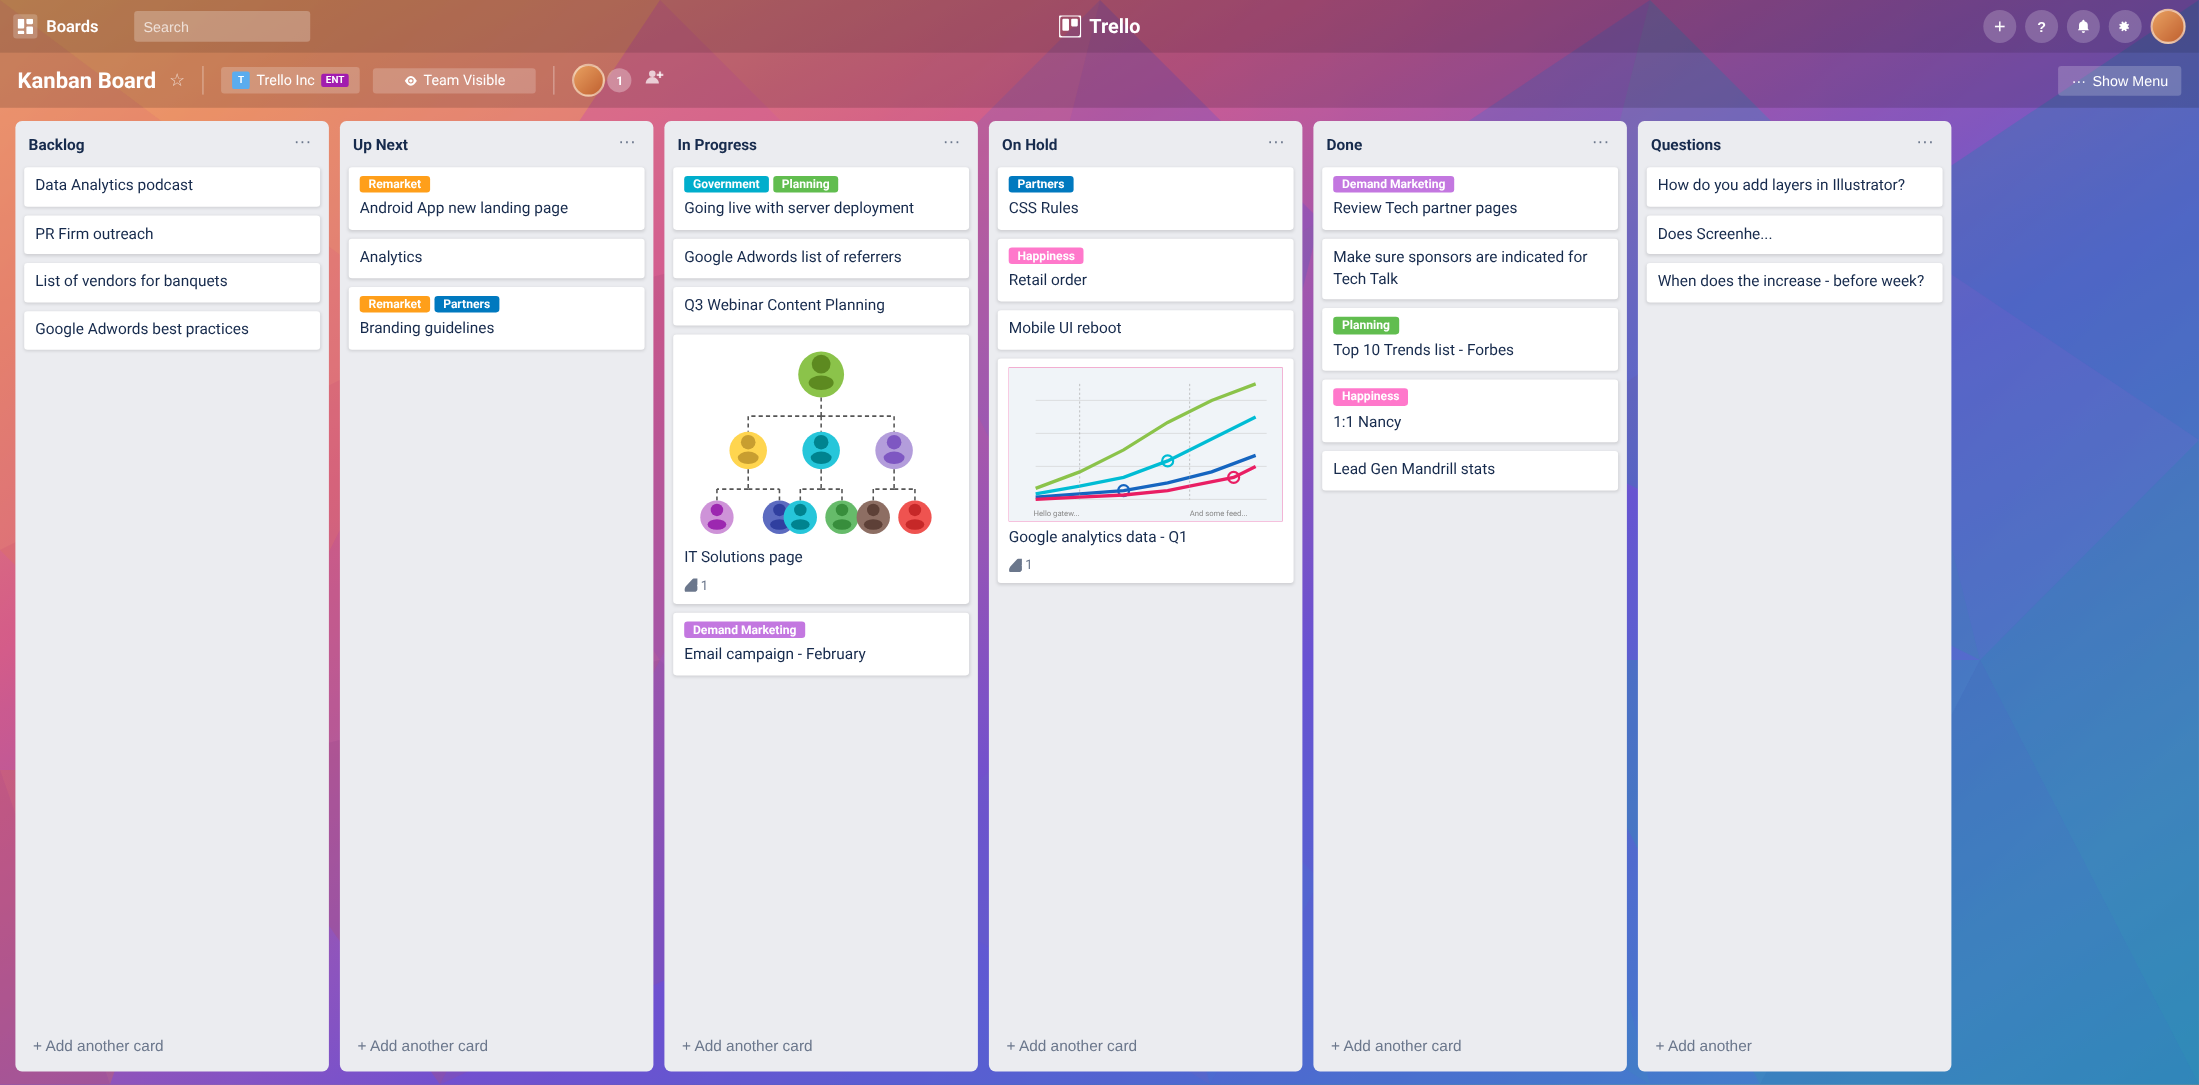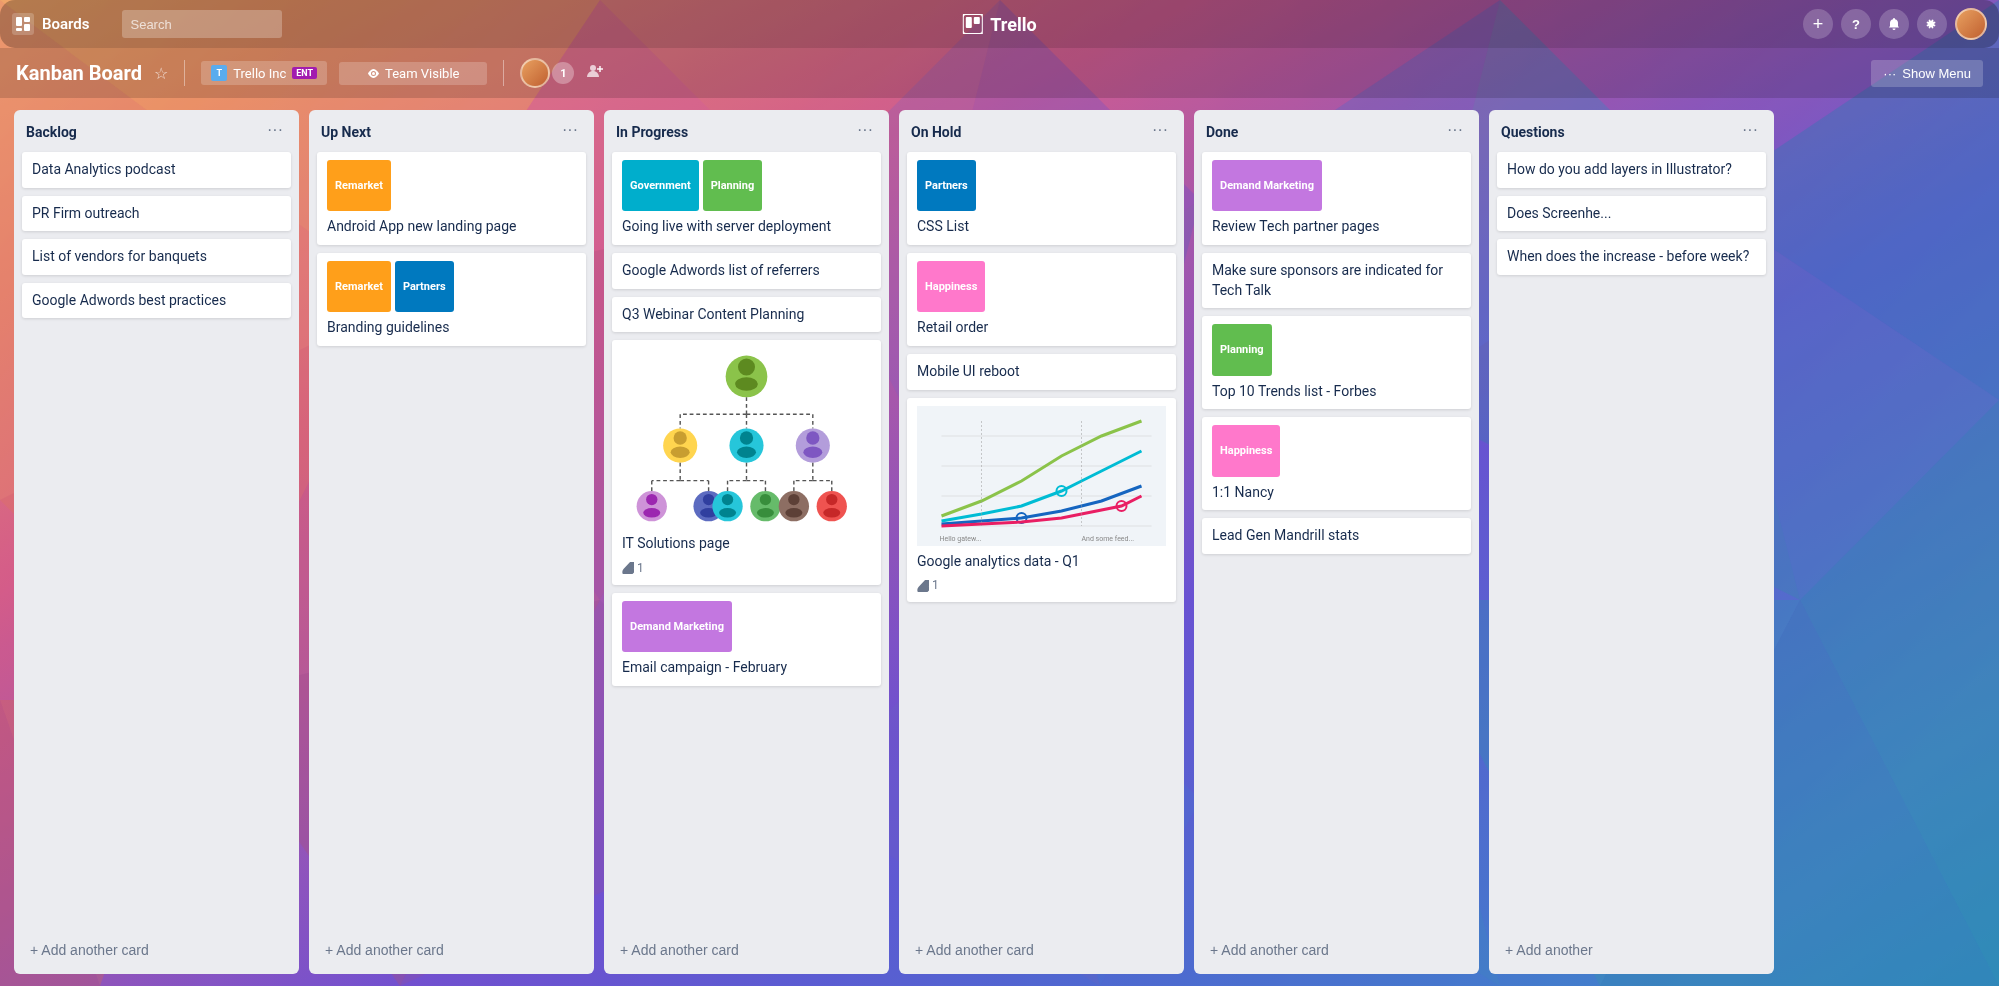--- a/index.html
+++ b/index.html
@@ -29,21 +29,20 @@
     
     .topbar {
       position: relative;
       z-index: 10;
       background: rgba(0,0,0,0.25);
       height: 48px;
       display: flex;
       align-items: center;
       padding: 0 12px;
       justify-content: space-between;
-      border-radius: 15px;
     }
     .topbar-left {
       display: flex;
       align-items: center;
       gap: 8px;
     }
     .boards-icon {
       width: 22px; height: 22px;
       background: rgba(255,255,255,0.2);
       border-radius: 3px;
@@ -240,21 +239,21 @@
       color: #172b4d;
       line-height: 1.4;
     }
     .card-labels {
       display: flex; gap: 4px;
       flex-wrap: wrap;
       margin-bottom: 6px;
     }
     .label {
       border-radius: 3px;
-      padding: 18px 8px;
+      padding: 0 8px;
       font-size: 11px;
       font-weight: 700;
       color: white;
     }
 
     .card-footer {
       display: flex; align-items: center;
       gap: 8px;
       margin-top: 6px;
       color: #6b778c; font-size: 12px;
@@ -453,20 +452,23 @@
     <button class="column-menu-btn">···</button>
       </div>
       <div class="column-cards">
         <div class="card">
           <div class="card-labels">
             <span class="label" style="background: rgb(255, 159, 26);">Remarket</span>
           </div>
           <div>Android App new landing page</div>
         </div>
         <div class="card">
+          <div>Analytics</div>
+        </div>
+        <div class="card">
           <div class="card-labels">
             <span class="label" style="background: rgb(255, 159, 26);">Remarket</span>
             <span class="label" style="background: rgb(0, 121, 191);">Partners</span>
           </div>
           <div>Branding guidelines</div>
         </div>
       </div>
       <button class="add-card-btn">+ Add another card</button>
     </div>
     <div class="column">
@@ -580,21 +582,21 @@
     <div class="column">
       <div class="column-header">
         <span>On Hold</span>
     <button class="column-menu-btn">···</button>
       </div>
       <div class="column-cards">
         <div class="card">
           <div class="card-labels">
             <span class="label" style="background: rgb(0, 121, 191);">Partners</span>
           </div>
-          <div>CSS List</div>
+          <div>CSS Rules</div>
         </div>
         <div class="card">
           <div class="card-labels">
             <span class="label" style="background: rgb(255, 120, 203);">Happiness</span>
           </div>
           <div>Retail order</div>
         </div>
         <div class="card">
           <div>Mobile UI reboot</div>
         </div>

